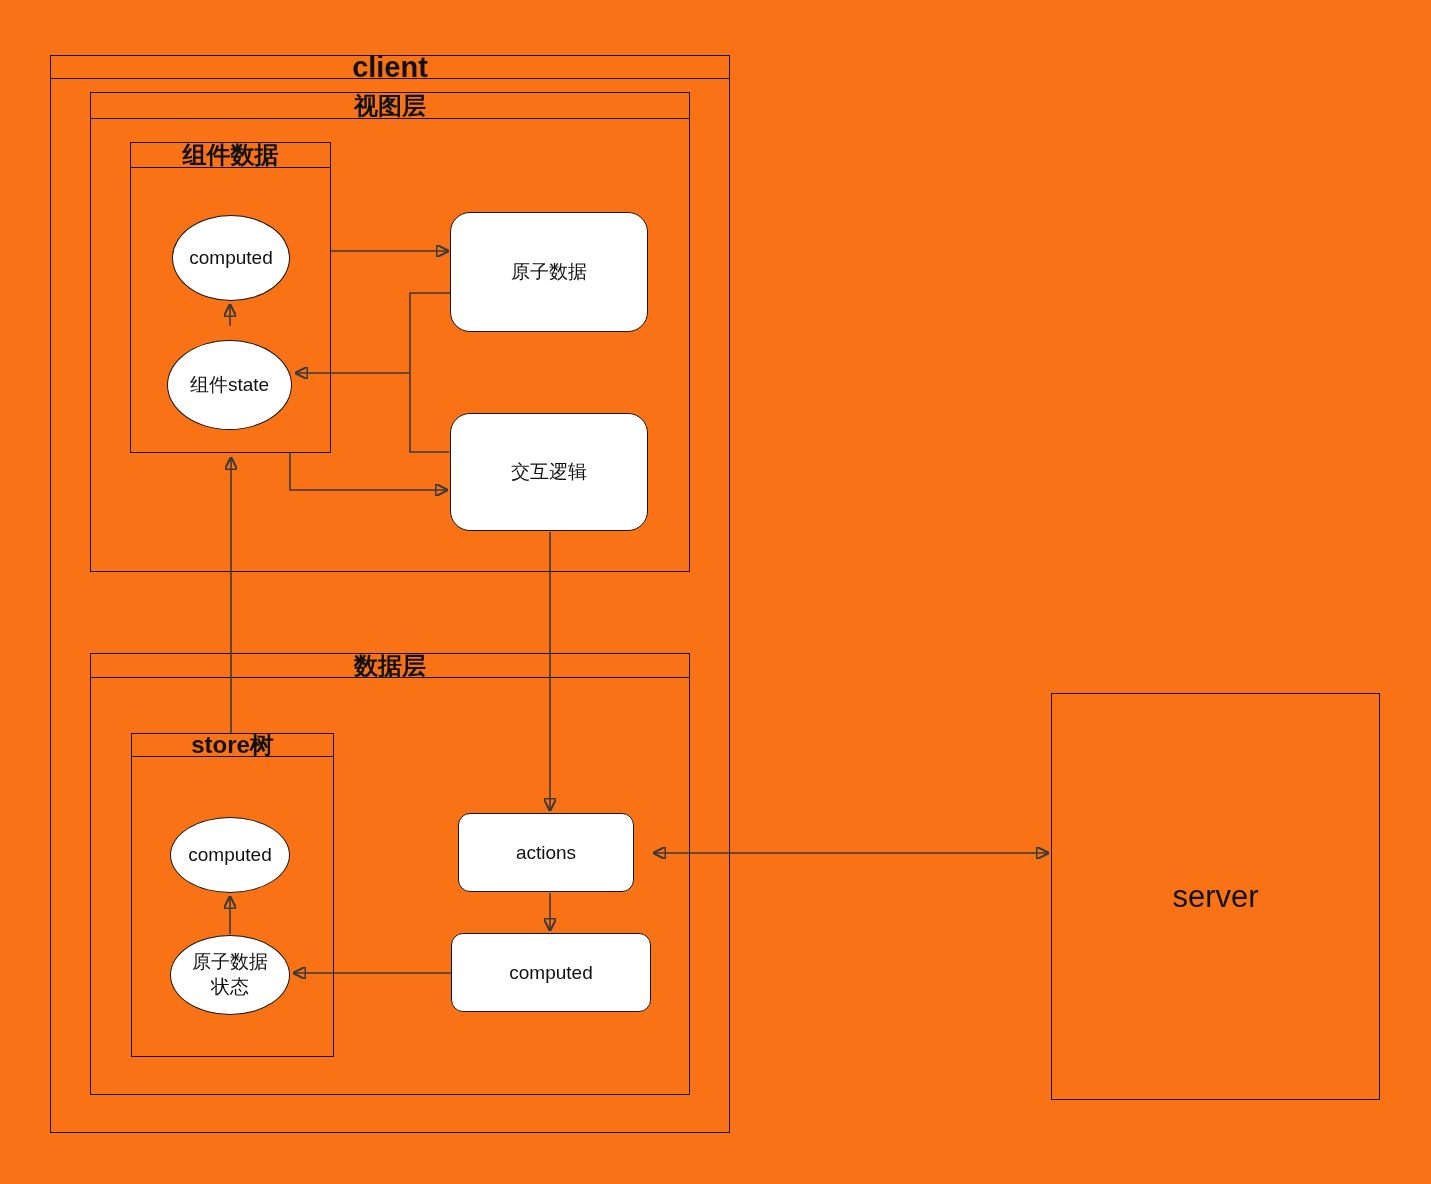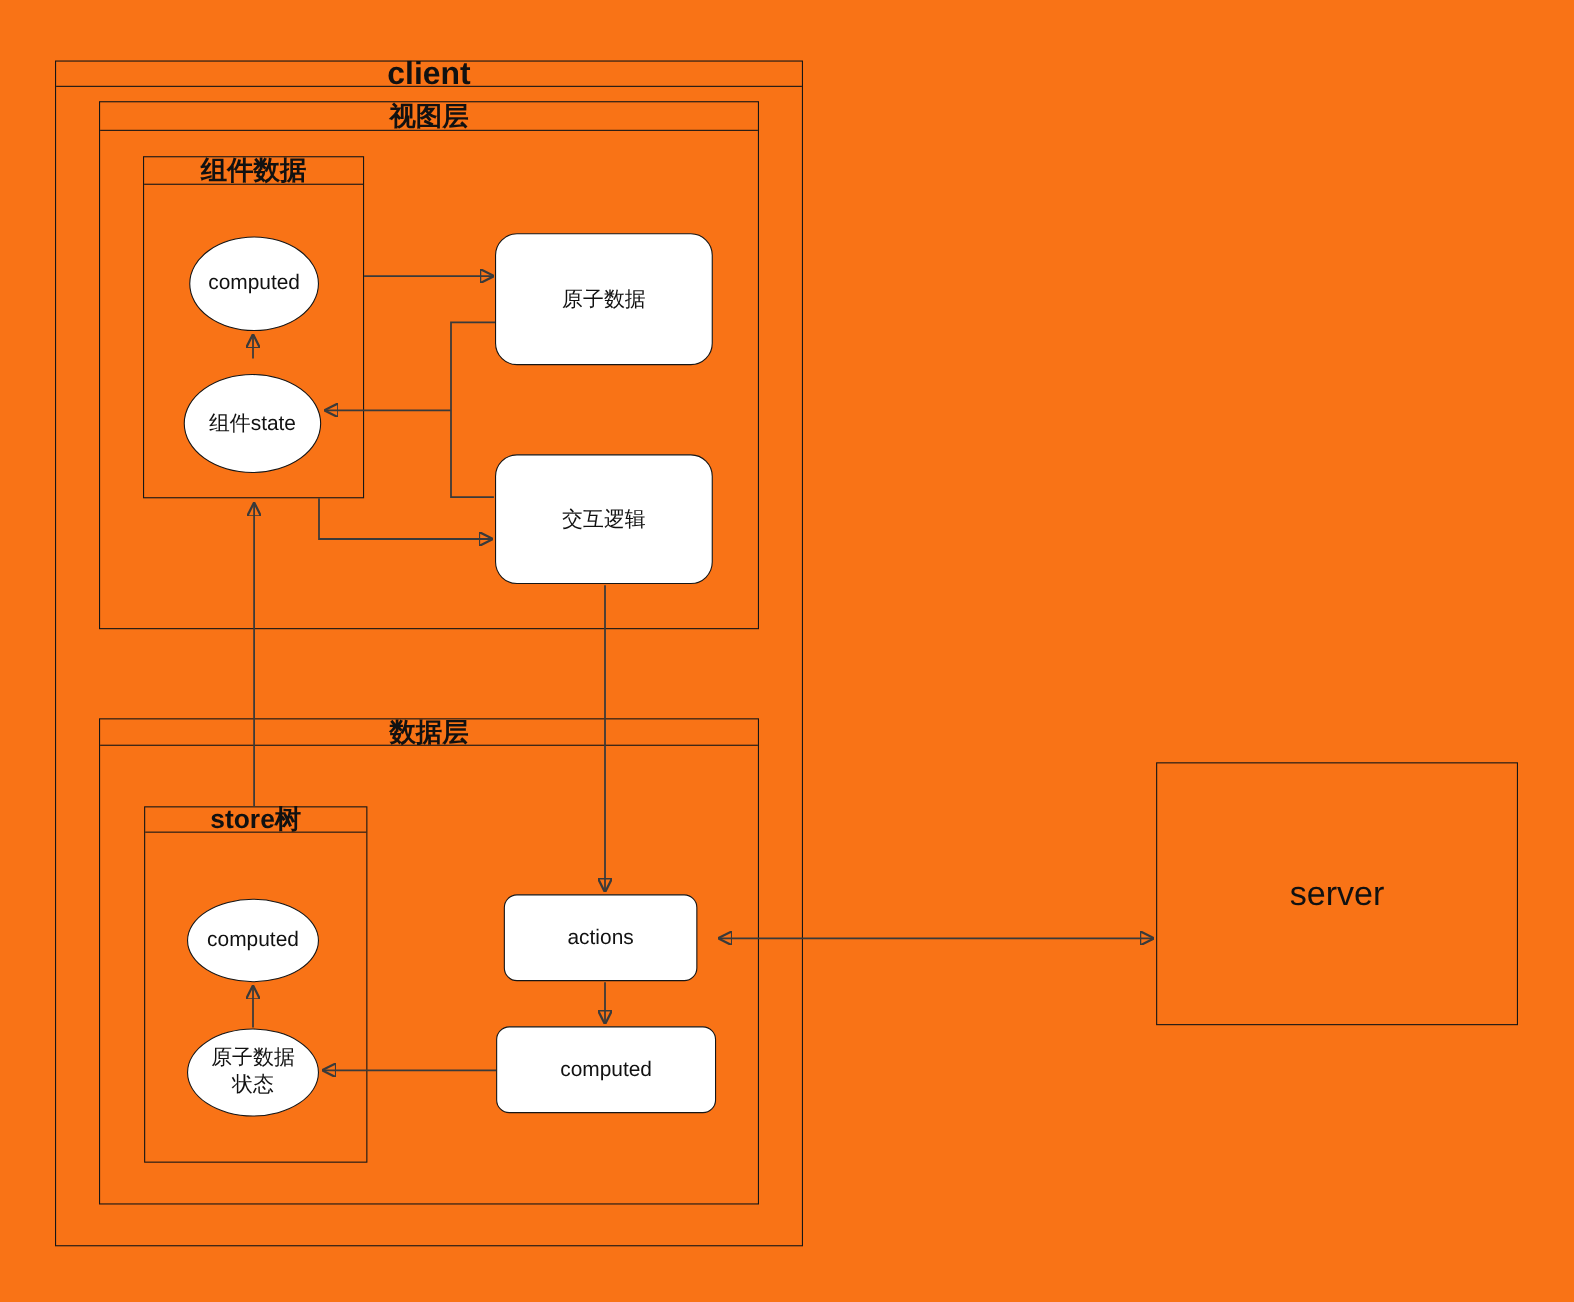--- a/index.html
+++ b/index.html
@@ -91,21 +91,21 @@
   </div>
 
   <div class="box" style="left:131px; top:733px; width:203px; height:324px;">
     <div class="box-header fs-group" style="height:23px;">store树</div>
   </div>
 
   <div class="box" style="left:90px; top:653px; width:600px; height:442px;">
     <div class="box-header fs-layer" style="height:24px;">数据层</div>
   </div>
 
-  <div class="box" style="left:1051px; top:693px; width:329px; height:239px;">
+  <div class="box" style="left:1051px; top:693px; width:329px; height:407px;">
     <div class="center-label fs-server" style="left:0; top:0; width:100%; height:100%;">server</div>
   </div>
 
   <div class="node ellipse fs-node" style="left:172px; top:215px; width:118px; height:86px;">
     <span>computed</span>
   </div>
 
   <div class="node ellipse fs-node" style="left:167px; top:340px; width:125px; height:90px;">
     <span>组件state</span>
   </div>

